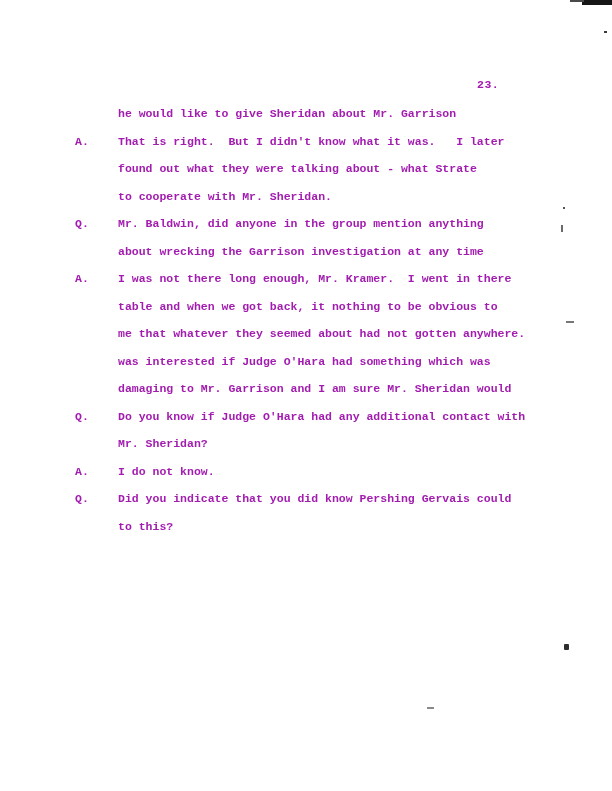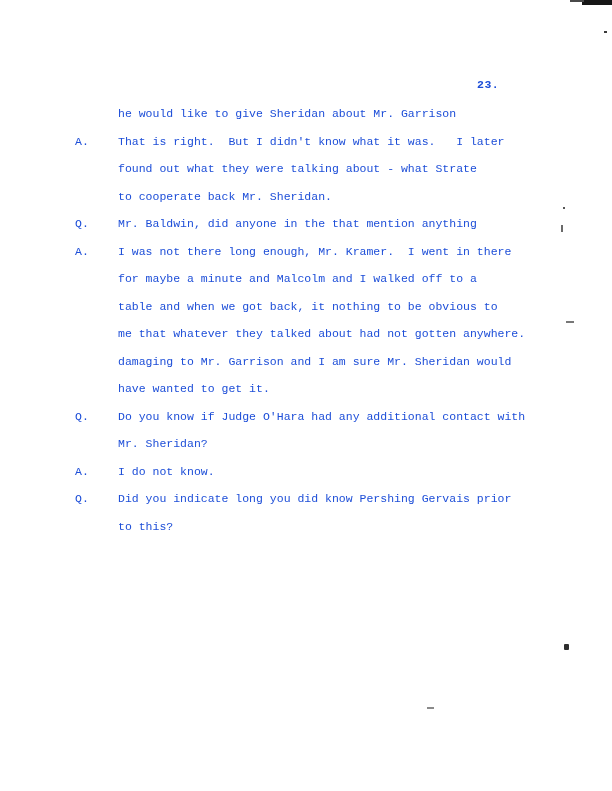--- a/index.html
+++ b/index.html
@@ -7,21 +7,21 @@
     padding: 0;
     background: #e8e8e8;
   }
   .page {
     position: relative;
     width: 612px;
     height: 791px;
     background: #ffffff;
     overflow: hidden;
     font-family: "Liberation Mono", "DejaVu Sans Mono", monospace;
-    color: #1d4ed8;
+    color: #a21caf;
   }
   .page-number {
     position: absolute;
     top: 78px;
     left: 477px;
     font-size: 11.5px;
     font-weight: 600;
     letter-spacing: 0.5px;
     white-space: pre;
   }
@@ -29,21 +29,21 @@
     position: absolute;
     top: 100px;
     left: 75px;
     width: 500px;
   }
   .line {
     display: flex;
     height: 27.5px;
     line-height: 27.5px;
     font-size: 11.5px;
-    font-weight: 400;
+    font-weight: 700;
   }
   .marker {
     flex: 0 0 43px;
     white-space: pre;
   }
   .text {
     white-space: pre;
     flex: 1 1 auto;
   }
   
@@ -78,81 +78,81 @@
       </div>
 
       <div class="line">
         <span class="marker"></span>
         <span class="text">found out what they were talking about - what Strate</span>
       </div>
 
 
       <div class="line">
         <span class="marker"></span>
-        <span class="text">to cooperate back Mr. Sheridan.</span>
+        <span class="text">to cooperate with Mr. Sheridan.</span>
       </div>
 
       <div class="line">
         <span class="marker">Q.</span>
-        <span class="text">Mr. Baldwin, did anyone in the that mention anything</span>
+        <span class="text">Mr. Baldwin, did anyone in the group mention anything</span>
       </div>
 
+      <div class="line">
+        <span class="marker"></span>
+        <span class="text">about wrecking the Garrison investigation at any time</span>
+      </div>
 
 
       <div class="line">
         <span class="marker">A.</span>
         <span class="text">I was not there long enough, Mr. Kramer.  I went in there</span>
       </div>
 
-      <div class="line">
-        <span class="marker"></span>
-        <span class="text">for maybe a minute and Malcolm and I walked off to a</span>
-      </div>
 
       <div class="line">
         <span class="marker"></span>
         <span class="text">table and when we got back, it nothing to be obvious to</span>
       </div>
 
       <div class="line">
         <span class="marker"></span>
-        <span class="text">me that whatever they talked about had not gotten anywhere.</span>
+        <span class="text">me that whatever they seemed about had not gotten anywhere.</span>
       </div>
 
 
 
+      <div class="line">
+        <span class="marker"></span>
+        <span class="text">was interested if Judge O'Hara had something which was</span>
+      </div>
 
       <div class="line">
         <span class="marker"></span>
         <span class="text">damaging to Mr. Garrison and I am sure Mr. Sheridan would</span>
       </div>
 
-      <div class="line">
-        <span class="marker"></span>
-        <span class="text">have wanted to get it.</span>
-      </div>
 
       <div class="line">
         <span class="marker">Q.</span>
         <span class="text">Do you know if Judge O'Hara had any additional contact with</span>
       </div>
 
       <div class="line">
         <span class="marker"></span>
         <span class="text">Mr. Sheridan?</span>
       </div>
 
       <div class="line">
         <span class="marker">A.</span>
         <span class="text">I do not know.</span>
       </div>
 
       <div class="line">
         <span class="marker">Q.</span>
-        <span class="text">Did you indicate long you did know Pershing Gervais prior</span>
+        <span class="text">Did you indicate that you did know Pershing Gervais could</span>
       </div>
 
       <div class="line">
         <span class="marker"></span>
         <span class="text">to this?</span>
       </div>
     </div>
 
   <div class="artifact a-corner-bar"></div>
   <div class="artifact a-corner-bar2"></div>

